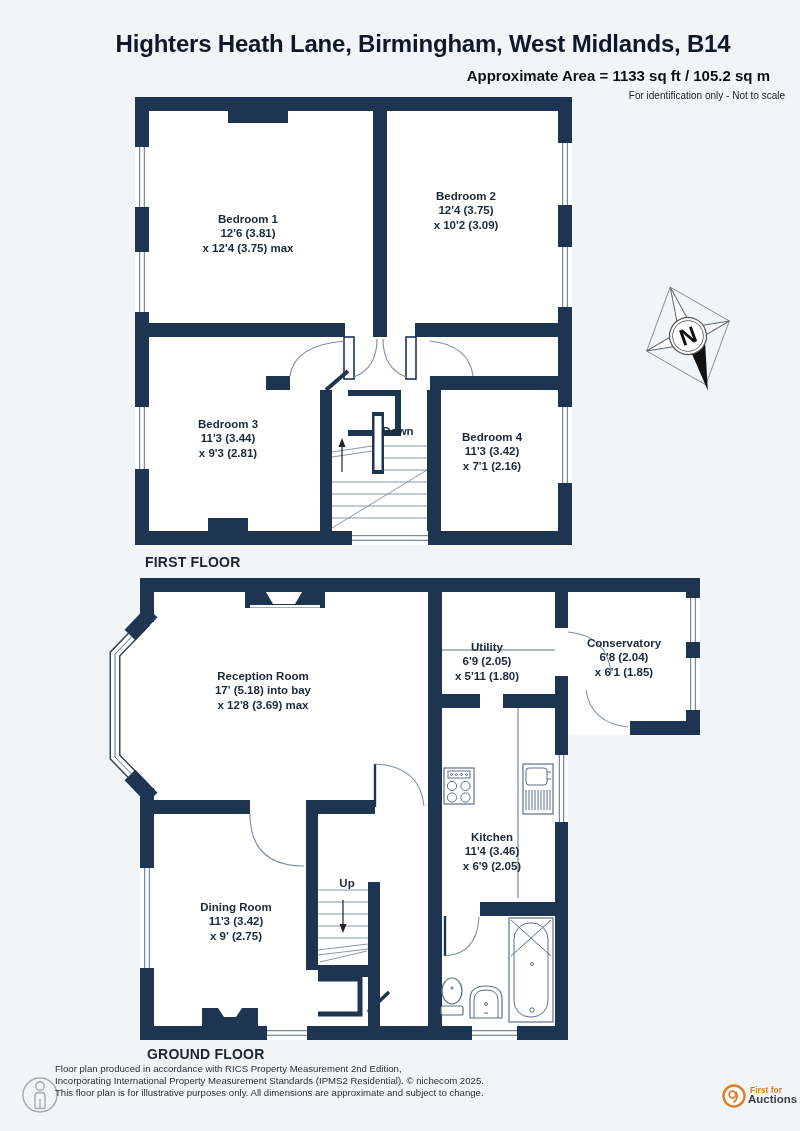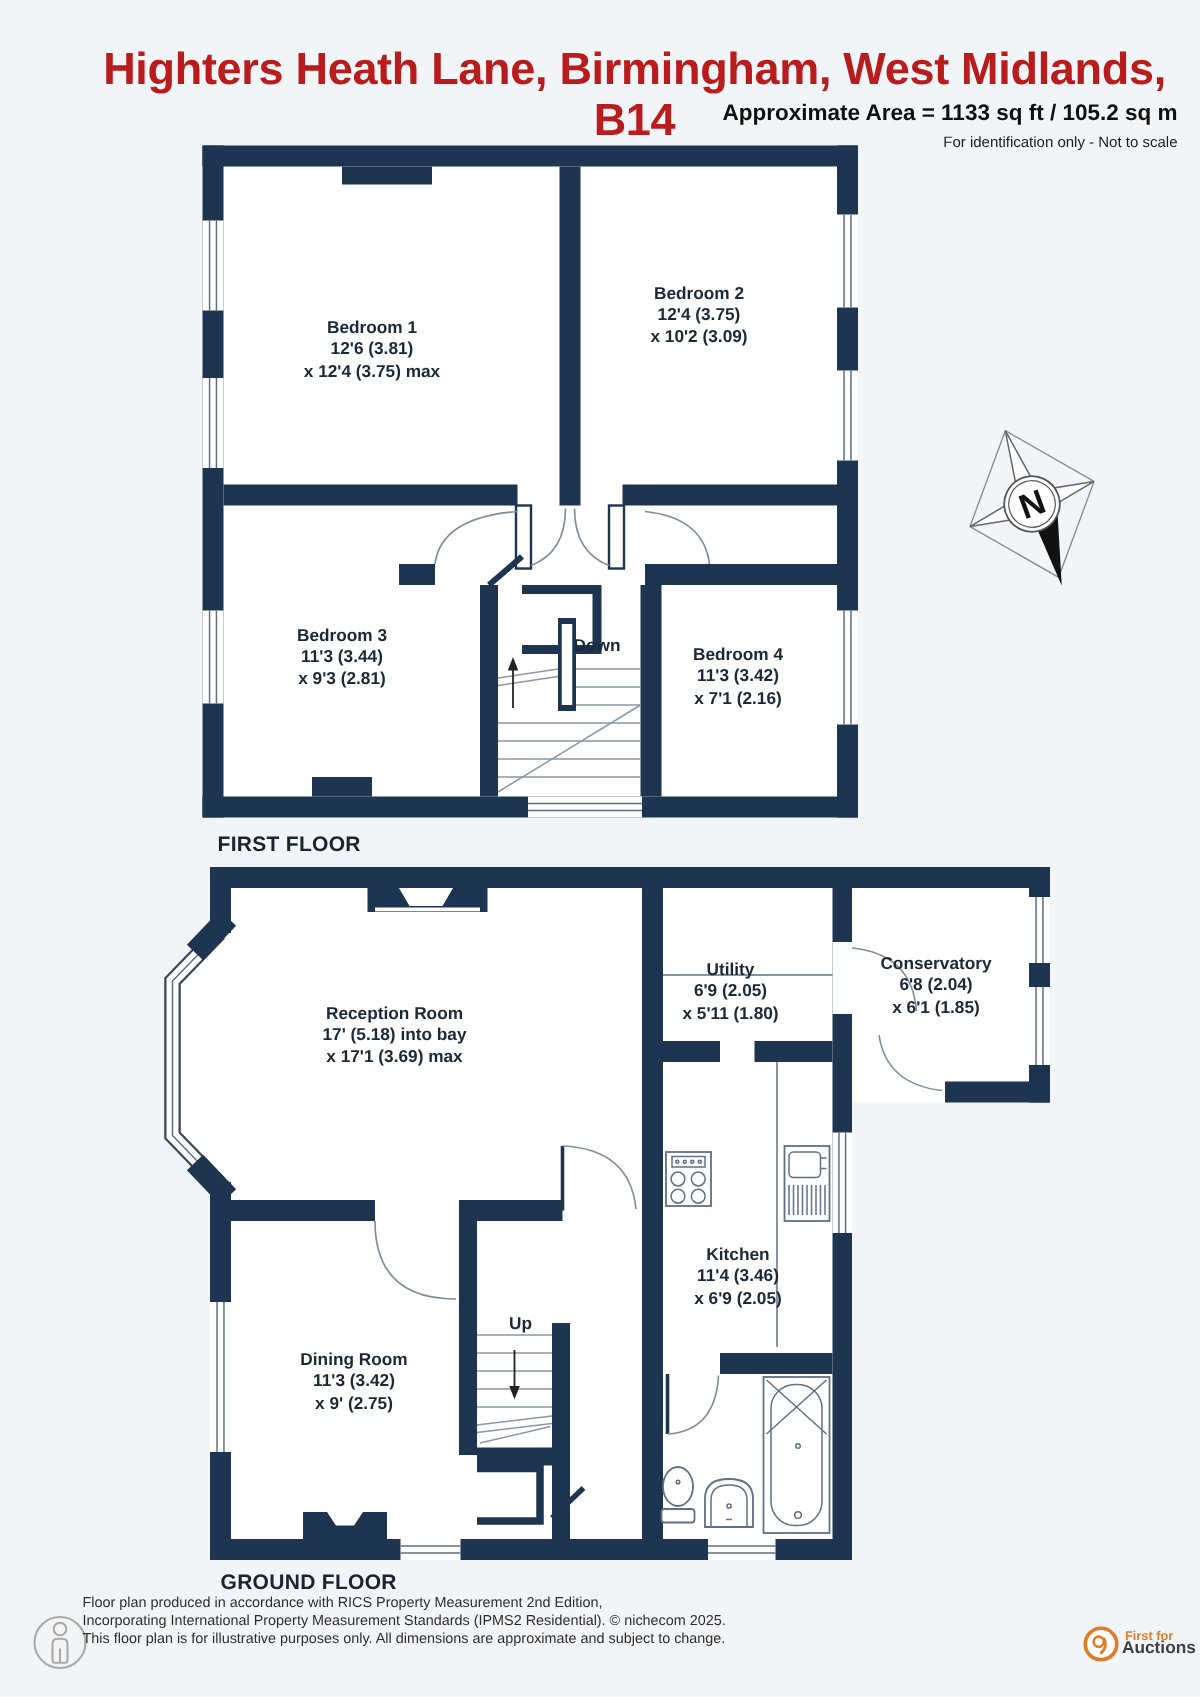--- a/index.html
+++ b/index.html
@@ -16,24 +16,24 @@
   .leafline{stroke:var(--wall,#1d3551);stroke-width:2.4;fill:none;}
   .tread{stroke:#8a97a5;stroke-width:1;fill:none;}
   .fix{stroke:#5d7188;stroke-width:1.2;fill:#ffffff;}
   .fixl{stroke:#5d7188;stroke-width:1;fill:none;}
   .compass-line{stroke:#8a8a8a;stroke-width:0.9;fill:none;}
   .compass-kite{fill:#ffffff;stroke:#666666;stroke-width:1;}
   .gray-icon{stroke:#a9a9a9;fill:none;stroke-width:1.4;}
 
   .page-title{
     position:absolute;top:30px;left:60px;right:14px;text-align:center;
-    font-size:30px;font-weight:bold;color:#b91c1c;letter-spacing:-0.2px;
+    font-size:24px;font-weight:bold;color:#0f172a;letter-spacing:-0.2px;
   }
   .area-line{
-    position:absolute;top:67px;right:15px;text-align:center;
+    position:absolute;top:67px;right:30px;text-align:center;
     font-size:15px;font-weight:700;color:#101010;
   }
   .note-line{
     position:absolute;top:90px;right:15px;text-align:center;
     font-size:10px;font-weight:400;color:#1c1c1c;
   }
   .room-label{
     position:absolute;transform:translate(-50%,-50%);
     text-align:center;font-size:11.5px;font-weight:600;
     color:#1b2838;line-height:1.26;white-space:nowrap;
@@ -334,21 +334,21 @@
     <div>Bedroom 4</div>
     <div>11'3 (3.42)</div>
     <div>x 7'1 (2.16)</div>
   </div>
   <div class="stair-label" style="left:398px;top:431px">Down</div>
   <div class="floor-caption" style="left:145px;top:554px">FIRST FLOOR</div>
 
   <div class="room-label" style="left:263px;top:691px">
     <div>Reception Room</div>
     <div>17' (5.18) into bay</div>
-    <div>x 17'1 (3.69) max</div>
+    <div>x 12'8 (3.69) max</div>
   </div>
   <div class="room-label" style="left:487px;top:662px">
     <div>Utility</div>
     <div>6'9 (2.05)</div>
     <div>x 5'11 (1.80)</div>
   </div>
   <div class="room-label" style="left:624px;top:658px">
     <div>Conservatory</div>
     <div>6'8 (2.04)</div>
     <div>x 6'1 (1.85)</div>

